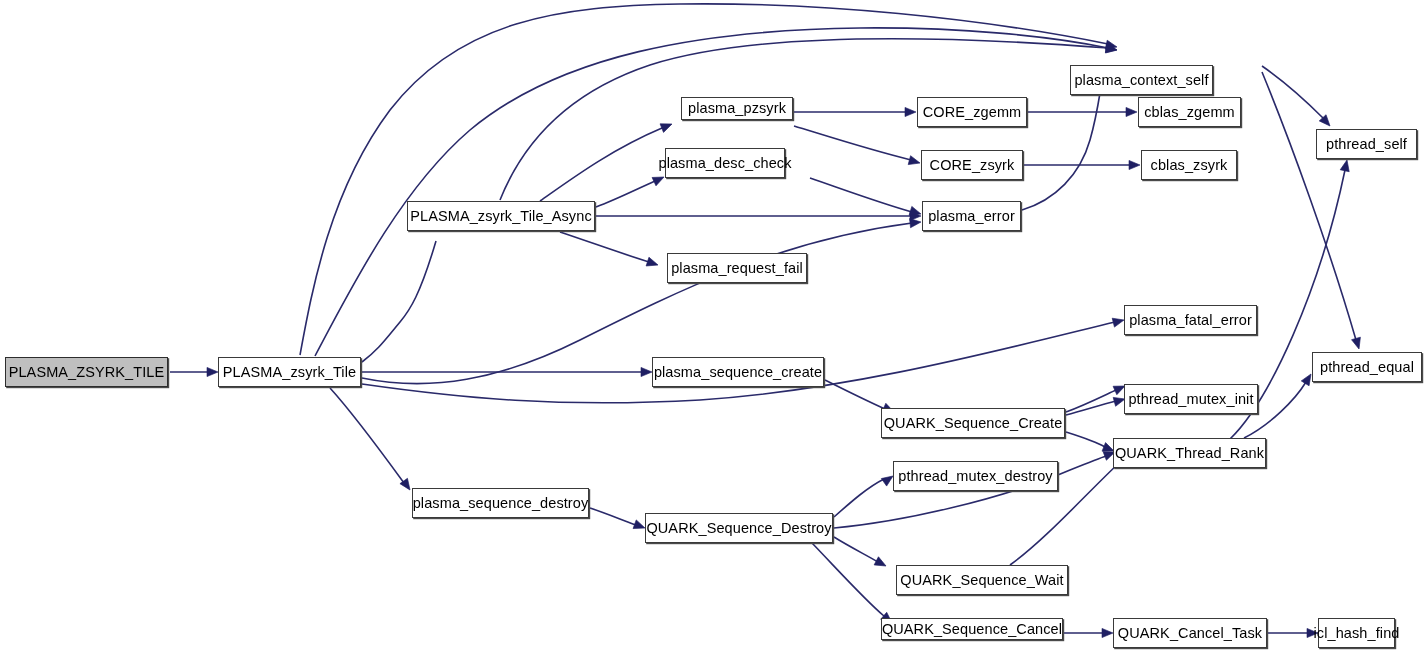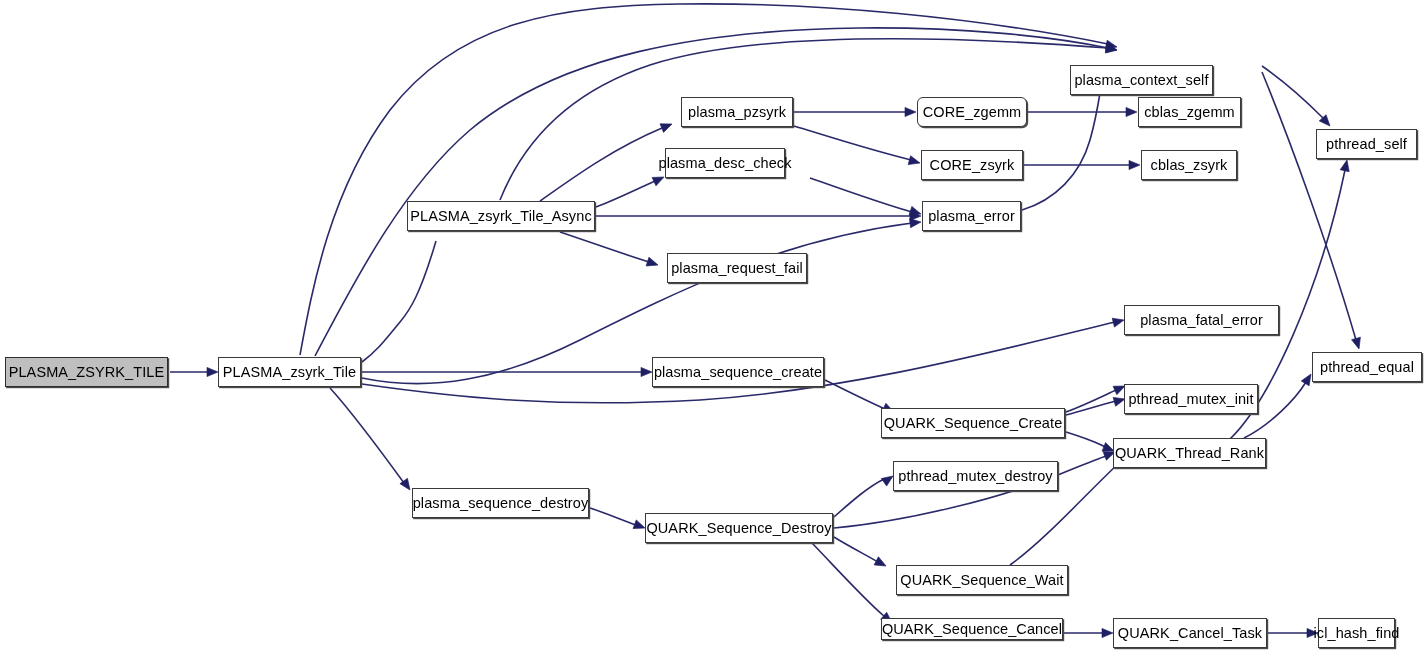--- a/index.html
+++ b/index.html
@@ -141,39 +141,39 @@
   <div id="node-layer">
       <div class="node-box root" style="left: 5px; top: 357px; width: 163px; height: 30px;">
         <span class="node-label">PLASMA_ZSYRK_TILE</span>
       </div>
       <div class="node-box" style="left: 218px; top: 357px; width: 143px; height: 30px;">
         <span class="node-label">PLASMA_zsyrk_Tile</span>
       </div>
       <div class="node-box" style="left: 407px; top: 201px; width: 188px; height: 30px;">
         <span class="node-label">PLASMA_zsyrk_Tile_Async</span>
       </div>
-      <div class="node-box" style="left: 681px; top: 97px; width: 112px; height: 30px; justify-content: center;">
+      <div class="node-box" style="left: 681px; top: 97px; width: 112px; height: 23px; justify-content: center;">
         <span class="node-label">plasma_pzsyrk</span>
       </div>
       <div class="node-box" style="left: 665px; top: 148px; width: 120px; height: 30px;">
         <span class="node-label">plasma_desc_check</span>
       </div>
       <div class="node-box" style="left: 667px; top: 253px; width: 140px; height: 30px;">
         <span class="node-label">plasma_request_fail</span>
       </div>
       <div class="node-box" style="left: 652px; top: 357px; width: 172px; height: 30px;">
         <span class="node-label">plasma_sequence_create</span>
       </div>
       <div class="node-box" style="left: 412px; top: 488px; width: 177px; height: 30px;">
         <span class="node-label">plasma_sequence_destroy</span>
       </div>
       <div class="node-box" style="left: 645px; top: 513px; width: 188px; height: 30px;">
         <span class="node-label">QUARK_Sequence_Destroy</span>
       </div>
-      <div class="node-box" style="left: 917px; top: 97px; width: 110px; height: 30px; border-radius: 6px;">
+      <div class="node-box" style="left: 917px; top: 97px; width: 110px; height: 30px;">
         <span class="node-label">CORE_zgemm</span>
       </div>
       <div class="node-box" style="left: 921px; top: 150px; width: 102px; height: 30px;">
         <span class="node-label">CORE_zsyrk</span>
       </div>
       <div class="node-box" style="left: 922px; top: 201px; width: 99px; height: 30px;">
         <span class="node-label">plasma_error</span>
       </div>
       <div class="node-box" style="left: 1138px; top: 97px; width: 103px; height: 30px;">
         <span class="node-label">cblas_zgemm</span>
@@ -183,21 +183,21 @@
       </div>
       <div class="node-box" style="left: 1070px; top: 43px; width: 143px; height: 30px; margin-top: 22px;">
         <span class="node-label">plasma_context_self</span>
       </div>
       <div class="node-box" style="left: 1316px; top: 129px; width: 101px; height: 30px;">
         <span class="node-label">pthread_self</span>
       </div>
       <div class="node-box" style="left: 1312px; top: 352px; width: 110px; height: 30px;">
         <span class="node-label">pthread_equal</span>
       </div>
-      <div class="node-box" style="left: 1124px; top: 305px; width: 155px; height: 30px;">
+      <div class="node-box" style="left: 1124px; top: 305px; width: 133px; height: 30px;">
         <span class="node-label">plasma_fatal_error</span>
       </div>
       <div class="node-box" style="left: 881px; top: 408px; width: 184px; height: 30px;">
         <span class="node-label">QUARK_Sequence_Create</span>
       </div>
       <div class="node-box" style="left: 1124px; top: 384px; width: 134px; height: 30px;">
         <span class="node-label">pthread_mutex_init</span>
       </div>
       <div class="node-box" style="left: 1113px; top: 438px; width: 153px; height: 30px;">
         <span class="node-label">QUARK_Thread_Rank</span>

